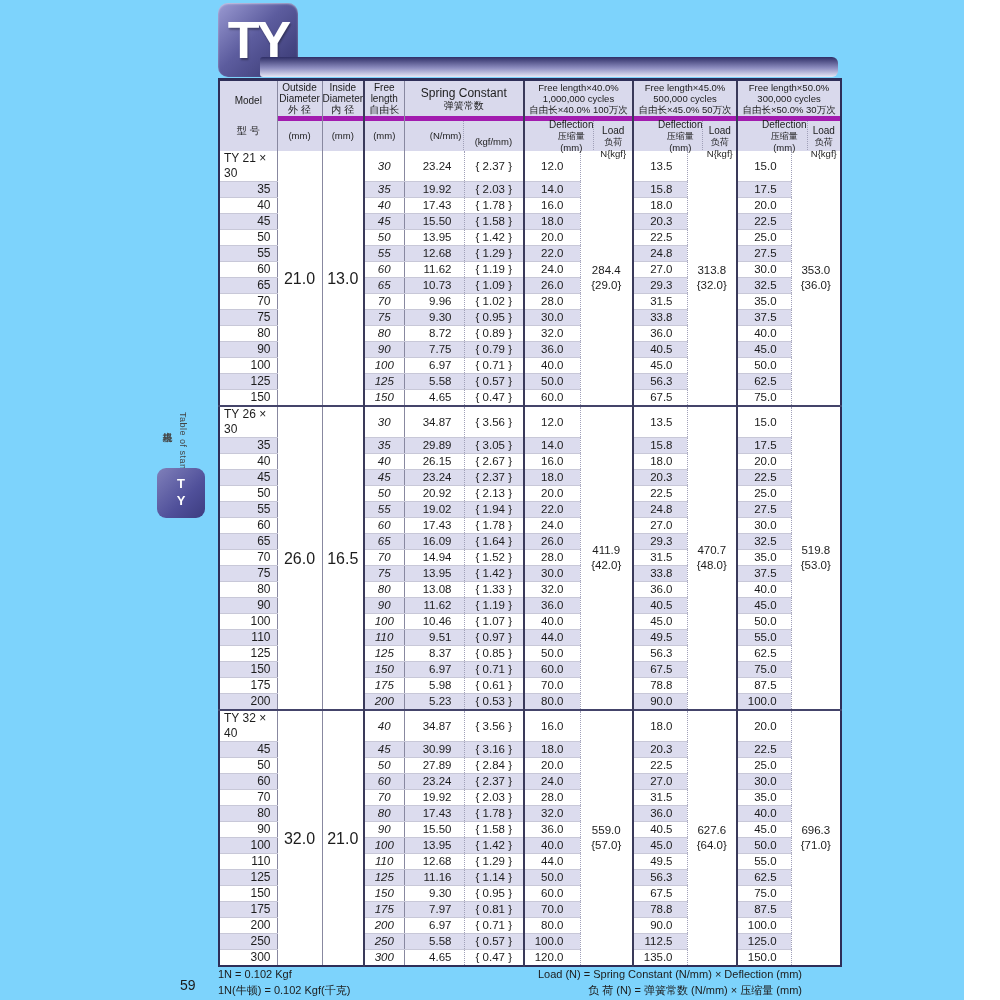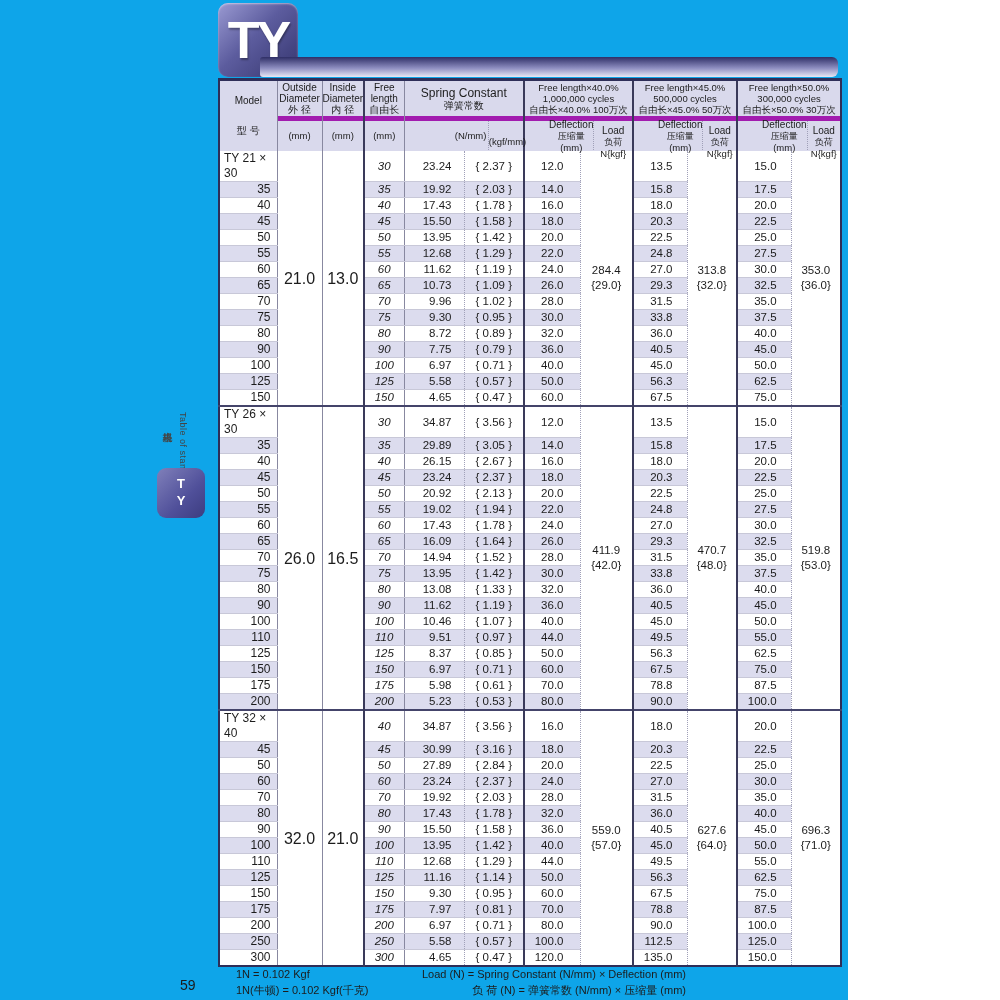--- a/index.html
+++ b/index.html
@@ -1,18 +1,18 @@
 <!DOCTYPE html>
 <html><head>
 <meta charset="utf-8">
 <style>
   * { margin:0; padding:0; box-sizing:border-box; }
   html,body { background:#ffffff; }
   body { font-family:"Liberation Sans","DejaVu Sans",sans-serif; color:#1c1c1c; }
-  .page { position:relative; width:848px; height:1000px; background:#0ea5e9; overflow:hidden; }
+  .page { position:relative; width:964px; height:1000px; background:#7dd3fc; overflow:hidden; }
 
   
   .logo {
     position:absolute; left:218px; top:3px; width:80px; height:74px;
     border-radius:10px;
     background:linear-gradient(135deg,#9a9ad2 0%,#5c5c9e 45%,#35356e 100%);
     box-shadow:inset 0 1px 2px rgba(255,255,255,.5);
     display:flex; align-items:center; justify-content:center;
     color:#fff; font-size:52px; font-weight:700; letter-spacing:-3px;
     text-shadow:1px 2px 2px rgba(0,0,0,.35);
@@ -74,21 +74,21 @@
   td.c-model.first { text-align:left; padding-left:4px; }
   td.c-od, td.c-id { text-align:center; font-size:16px; }
   td.c-free { text-align:center;font-style:italic; }
   td.c-nmm  { text-align:right; padding-right:12px; }
   td.c-kgf  { text-align:center; }
   td.c-d40  { text-align:right; padding-right:16px; }
   td.c-d45, td.c-d50 { text-align:right; padding-right:14px; }
   td.load   { text-align:center; line-height:15px; font-size:11.5px; }
 
   
-  .foot-left  { position:absolute; left:218px; top:966px; font-size:11px; line-height:16px;margin-left:18px; }
+  .foot-left  { position:absolute; left:218px; top:966px; font-size:11px; line-height:16px; }
   .foot-right { position:absolute; right:162px; top:966px; width:420px; text-align:right; font-size:11px; line-height:16px; }
   .page-num   { position:absolute; left:180px; top:977px; font-size:14px; }
 </style>
 </head>
 <body>
 
 <div class="page">
 
   <div class="logo">TY</div>
   <div class="top-bar"></div>
@@ -155,21 +155,21 @@
                 <div class="hl-u">(mm)</div>
               </div>
             </div>
         </th>
         <th class="v-strong" colspan="2">
           <div class="th-top">
             <div class="hl-en" style="font-size:12px;line-height:14px;">Spring Constant</div>
             <div class="hl-zh">弹簧常数</div>
           </div>
           <div class="th-sub">
-            <div class="sub-defl" style="flex-basis:50%;margin-left:25px;">
+            <div class="sub-defl" style="flex-basis:50%;">
                 <div class="hl-u">(N/mm)</div>
               </div>
             <div class="sub-load">
                 <div class="hl-u">(kgf/mm)</div>
               </div>
           </div>
         </th>
         <th class="v-strong" colspan="2">
           <div class="th-top">
             <div class="grp-l">Free length×40.0%</div>

